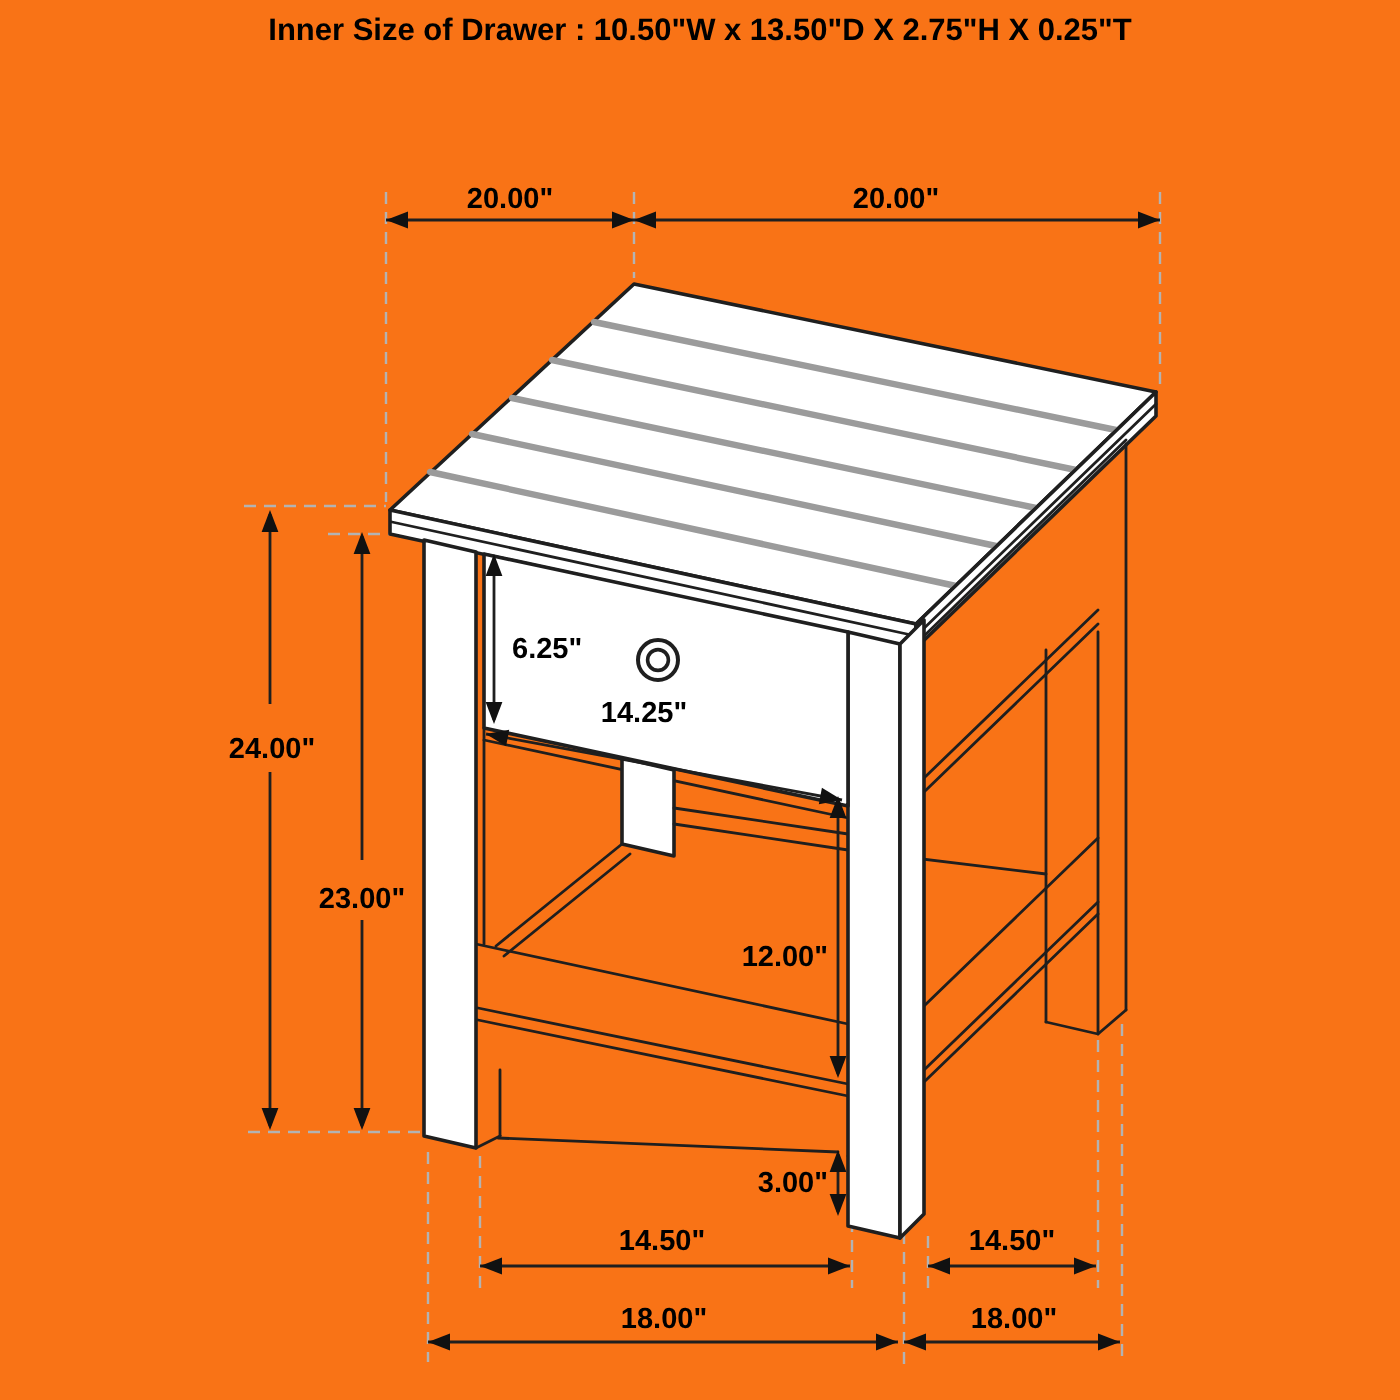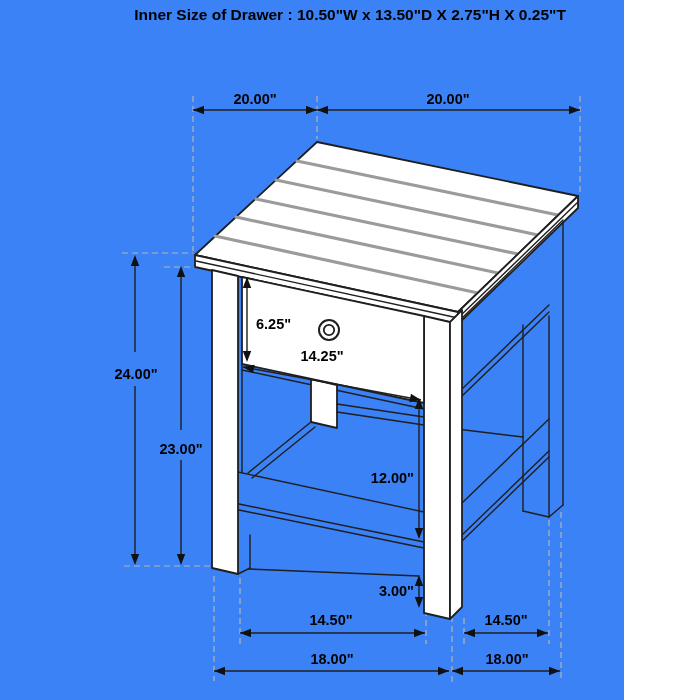--- a/index.html
+++ b/index.html
@@ -1,16 +1,16 @@
 <!DOCTYPE html>
 <html><head>
 <meta charset="utf-8">
 <style>
   html,body{margin:0;padding:0;background:#ffffff;}
-  #stage{position:relative;width:624px;height:700px;background:#3b82f6;overflow:hidden;
+  #stage{position:relative;width:700px;height:700px;background:#f97316;overflow:hidden;
          font-family:"Liberation Sans",sans-serif;}
   svg{position:absolute;left:0;top:0;}
   text{font-family:"Liberation Sans",sans-serif;font-weight:bold;fill:#000;}
   .title{font-size:15.5px;}
   .dim{font-size:14.5px;}
   .outline{fill:#ffffff;stroke:#1f1f1f;stroke-width:1.8;stroke-linejoin:round;}
   .iline{fill:none;stroke:#1f1f1f;stroke-width:1.4;stroke-linejoin:round;stroke-linecap:round;}
   .plank{stroke:#9b9b9b;stroke-width:3.2;stroke-linecap:round;}
   .dimline{stroke:#1f1f1f;stroke-width:1.4;fill:none;}
   .ext{stroke:#b3b3b3;stroke-width:1.2;fill:none;stroke-dasharray:6 4;}

